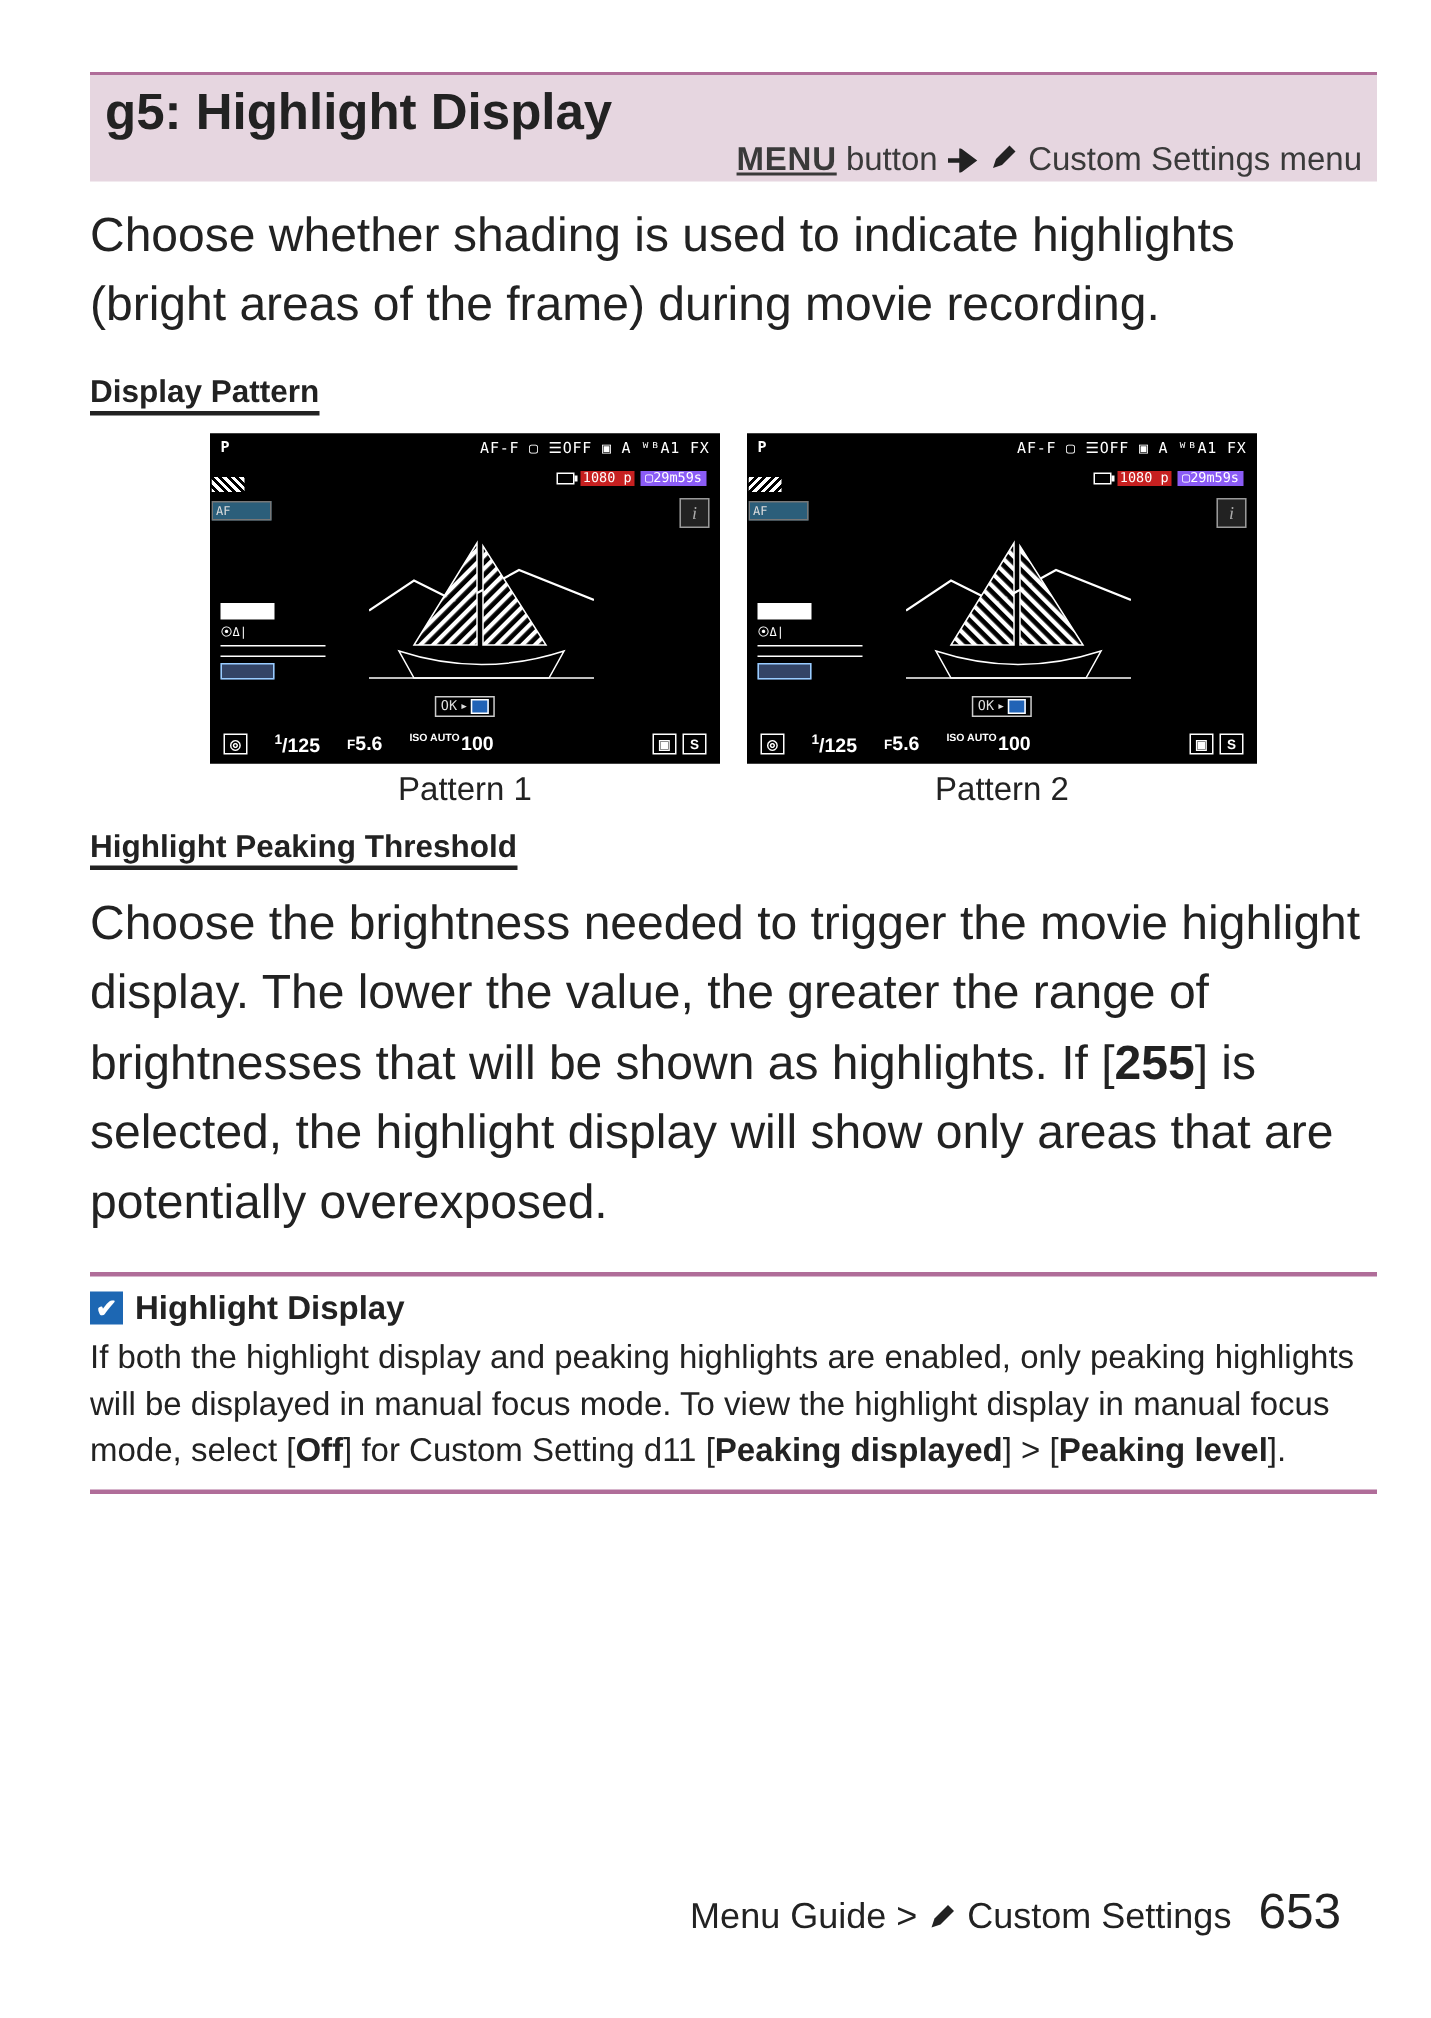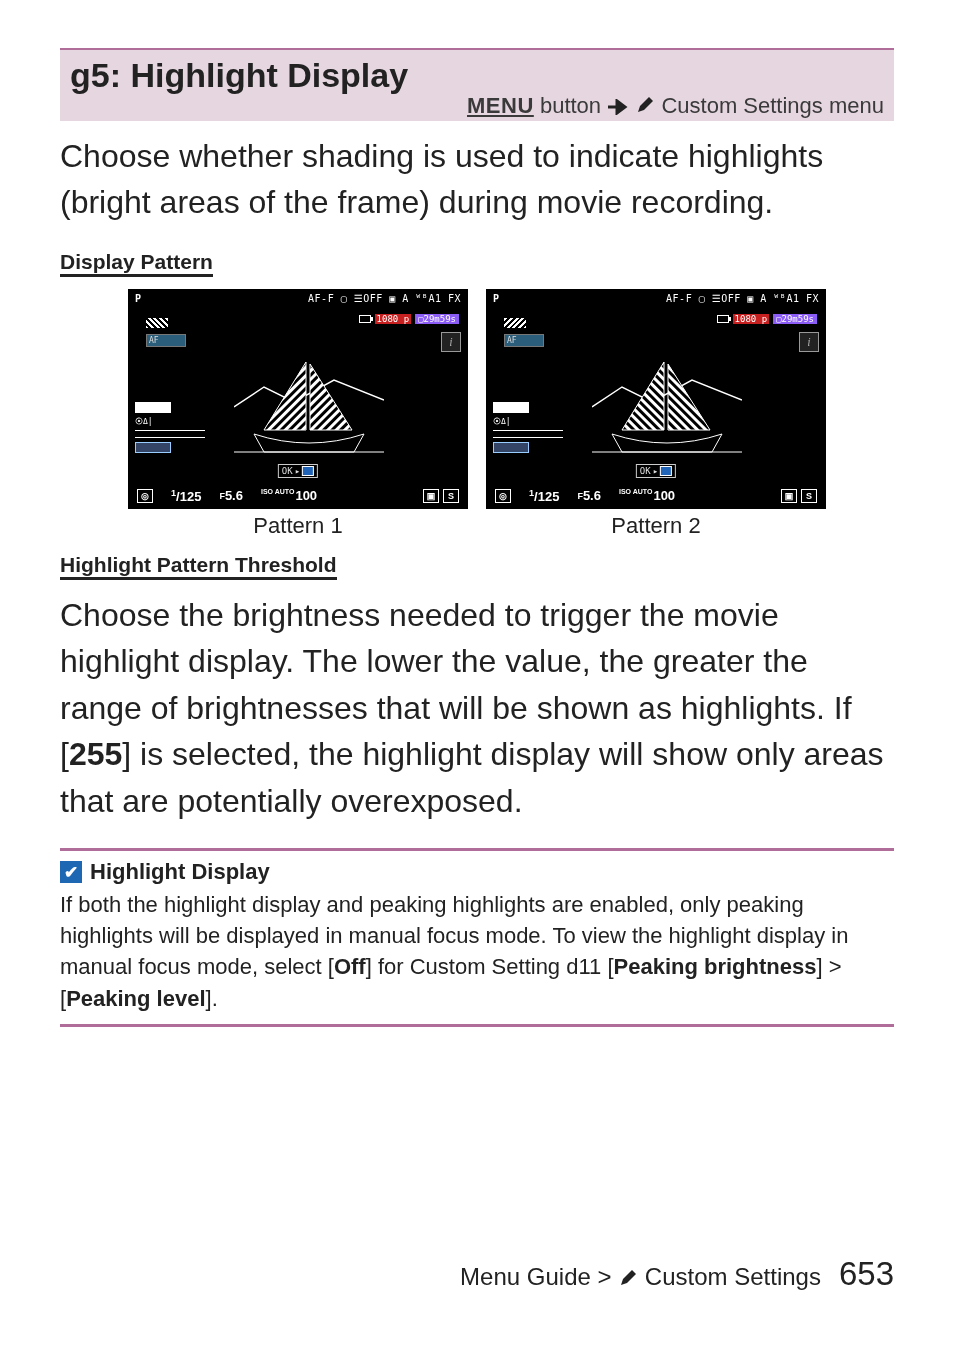--- a/index.html
+++ b/index.html
@@ -7,21 +7,21 @@
     margin: 0;
     padding: 0;
     width: 954px;
     height: 1345px;
     background: #fff;
     font-family: "Segoe UI", Arial, sans-serif;
     color: #222;
     position: relative;
   }
   .page {
-    padding: 48px 60px 0 60px;
+    padding: 48px 36px 0 60px;
   }
   .titlebox {
     background: #e6d6e0;
     border-top: 2px solid #b06d99;
     padding: 6px 10px 2px 10px;
     margin-bottom: 12px;
   }
   .titlebox h1 {
     margin: 0;
     font-size: 34px;
@@ -89,21 +89,21 @@
     position:absolute; top:22px; right:8px; height:14px;
     color:#fff; font-size:9px; font-family:monospace; display:flex; gap:4px; align-items:center;
   }
   .lcd .redrec .bat{ width:12px;height:8px;border:1px solid #fff; position:relative;}
   .lcd .redrec .bat:after{content:"";position:absolute;right:-3px;top:1px;width:2px;height:4px;background:#fff;}
   .lcd .redrec .rb{background:#c62020;padding:0 2px;}
   .lcd .redrec .tc{background:#8b5cf6;padding:0 3px;}
   .lcd .infobtn{ position:absolute; top:42px; right:6px; width:20px;height:20px;border:1px solid #999;background:#222;}
   .lcd .infobtn:after{content:"i";color:#aaa;font-size:12px;font-style:italic;display:block;text-align:center;line-height:18px;font-family:serif;}
   .lcd .leftcol{
-    position:absolute; left:17px; top:28px; width:40px;
+    position:absolute; left:0; top:28px; width:40px;
     display:flex; flex-direction:column; gap:6px;
   }
   .lcd .lc-box{ color:#ddd; font-size:8px; font-family:monospace; padding:1px 2px;}
   .lcd .lc-box.zebra{ background:repeating-linear-gradient(45deg,#fff,#fff 2px,#000 2px,#000 4px); height:10px; width:22px;}
   .lcd .lc-box.bd{ border:1px solid #777;}
   .lcd .midlabels{
     position:absolute; left:6px; top:112px; display:flex; flex-direction:column; gap:4px;
     color:#fff; font-size:8px; font-family:monospace;
   }
   .lcd .midlabels .wave{height:11px;width:36px;background:#fff;}
@@ -273,32 +273,32 @@
           <span class="camflip">
               <span class="ic">▣</span>
               <span class="ic">S</span>
             </span>
         </div>
       </div>
       <div class="caption">Pattern 2</div>
     </div>
   </div>
 
-  <h2 class="underline">Highlight Pattern Threshold</h2>
+  <h2 class="underline">Highlight Peaking Threshold</h2>
   <p class="bodytext" style="margin-top:6px">
     <span>Choose the brightness needed to trigger the movie highlight display. The lower the value, the greater the range of brightnesses that will be shown as highlights. If [</span><span class="bold">255</span><span>] is selected, the highlight display will show only areas that are potentially overexposed.</span>
   </p>
 
   <div class="tipbox">
     <div class="tiphead">
       <span class="chk">✔</span>
       <span>Highlight Display</span>
     </div>
     <div class="tipbody">
-      <span>If both the highlight display and peaking highlights are enabled, only peaking highlights will be displayed in manual focus mode. To view the highlight display in manual focus mode, select [</span><span class="bold">Off</span><span>] for Custom Setting d11 [</span><span class="bold">Peaking brightness</span><span>] &gt; [</span><span class="bold">Peaking level</span><span>].</span>
+      <span>If both the highlight display and peaking highlights are enabled, only peaking highlights will be displayed in manual focus mode. To view the highlight display in manual focus mode, select [</span><span class="bold">Off</span><span>] for Custom Setting d11 [</span><span class="bold">Peaking displayed</span><span>] &gt; [</span><span class="bold">Peaking level</span><span>].</span>
     </div>
   </div>
 
 </div>
 
 <div class="footer">
   <span>
     <span>Menu Guide &gt; </span>
     <svg width="20" height="20">
         <path d="M3 17 L5 11 L14 2 L18 6 L9 15 Z" fill="#222"></path>

